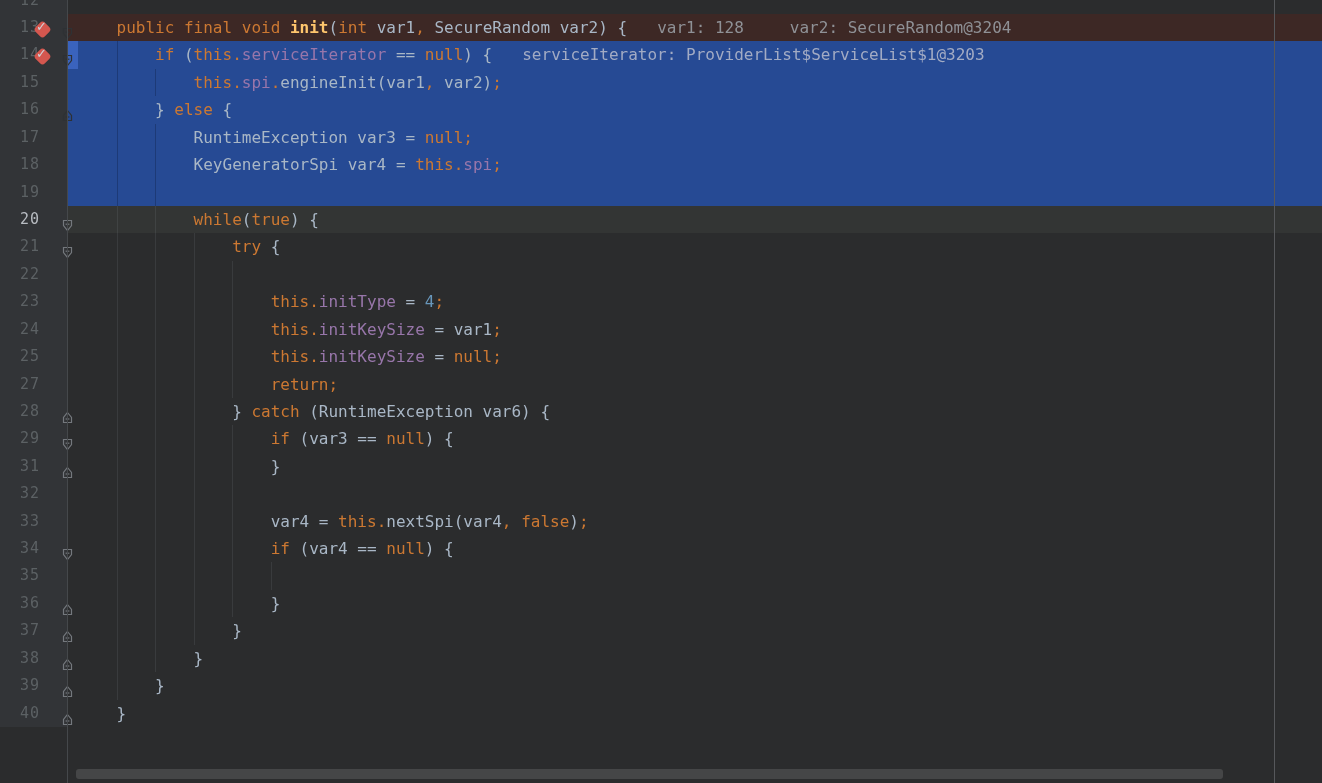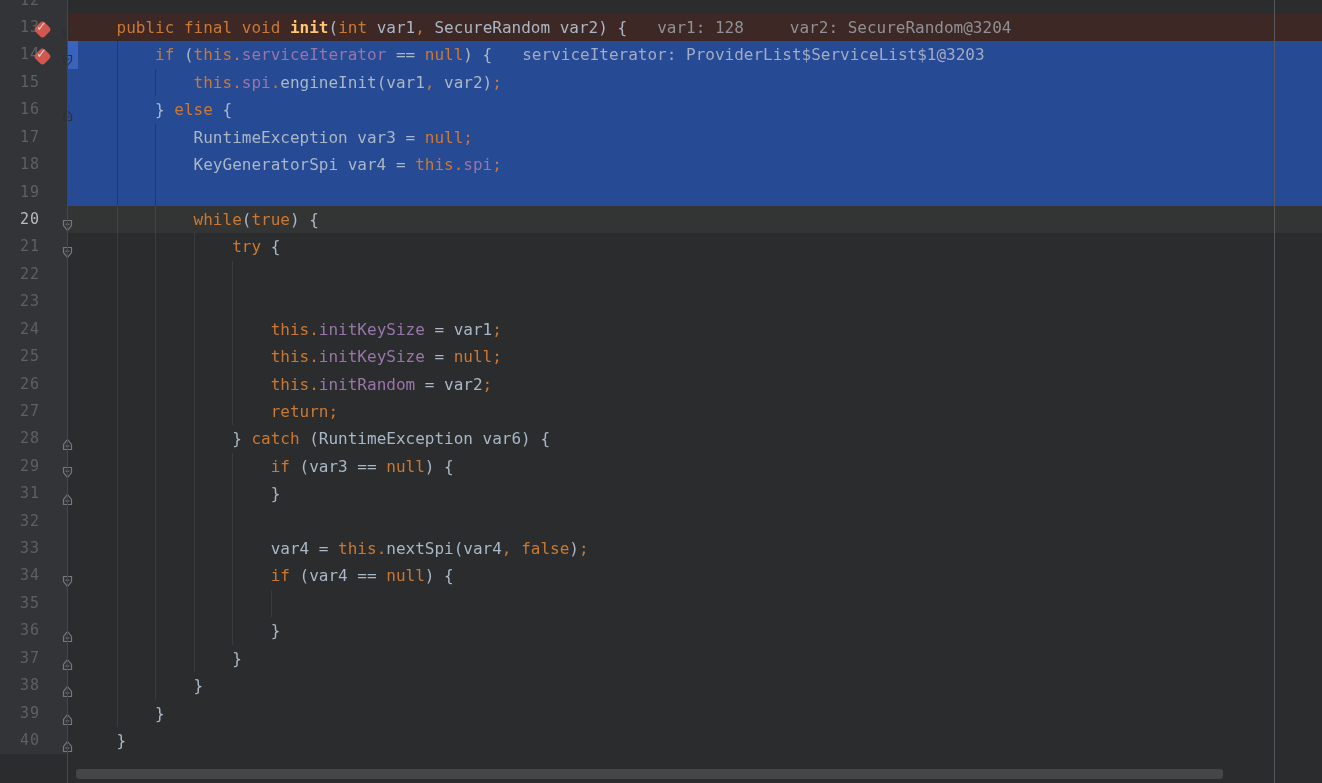--- a/index.html
+++ b/index.html
@@ -185,20 +185,21 @@
       </div>
       <div class="row">
         <div class="gutter">
           <span class="lnum">23</span>
         </div>
         <div class="body">
           <span class="guide" style="left: 48.52px;"></span>
           <span class="guide" style="left: 87.04px;"></span>
           <span class="guide" style="left: 125.56px;"></span>
           <span class="guide" style="left: 164.08px;"></span>
+          <span class="code"><span class="d">                    </span><span class="k">this</span><span class="p">.</span><span class="f">initType</span><span class="d"> = </span><span class="n">4</span><span class="p">;</span></span>
         </div>
       </div>
       <div class="row">
         <div class="gutter">
           <span class="lnum">24</span>
         </div>
         <div class="body">
           <span class="guide" style="left: 48.52px;"></span>
           <span class="guide" style="left: 87.04px;"></span>
           <span class="guide" style="left: 125.56px;"></span>
@@ -209,32 +210,20 @@
       <div class="row">
         <div class="gutter">
           <span class="lnum">25</span>
         </div>
         <div class="body">
           <span class="guide" style="left: 48.52px;"></span>
           <span class="guide" style="left: 87.04px;"></span>
           <span class="guide" style="left: 125.56px;"></span>
           <span class="guide" style="left: 164.08px;"></span>
           <span class="code"><span class="d">                    </span><span class="k">this</span><span class="p">.</span><span class="f">initKeySize</span><span class="d"> = </span><span class="k">null</span><span class="p">;</span></span>
-        </div>
-      </div>
-      <div class="row">
-        <div class="gutter">
-          <span class="lnum">26</span>
-        </div>
-        <div class="body">
-          <span class="guide" style="left: 48.52px;"></span>
-          <span class="guide" style="left: 87.04px;"></span>
-          <span class="guide" style="left: 125.56px;"></span>
-          <span class="guide" style="left: 164.08px;"></span>
-          <span class="code"><span class="d">                    </span><span class="k">this</span><span class="p">.</span><span class="f">initRandom</span><span class="d"> = var2</span><span class="p">;</span></span>
         </div>
       </div>
       <div class="row">
         <div class="gutter">
           <span class="lnum">27</span>
         </div>
         <div class="body">
           <span class="guide" style="left: 48.52px;"></span>
           <span class="guide" style="left: 87.04px;"></span>
           <span class="guide" style="left: 125.56px;"></span>

